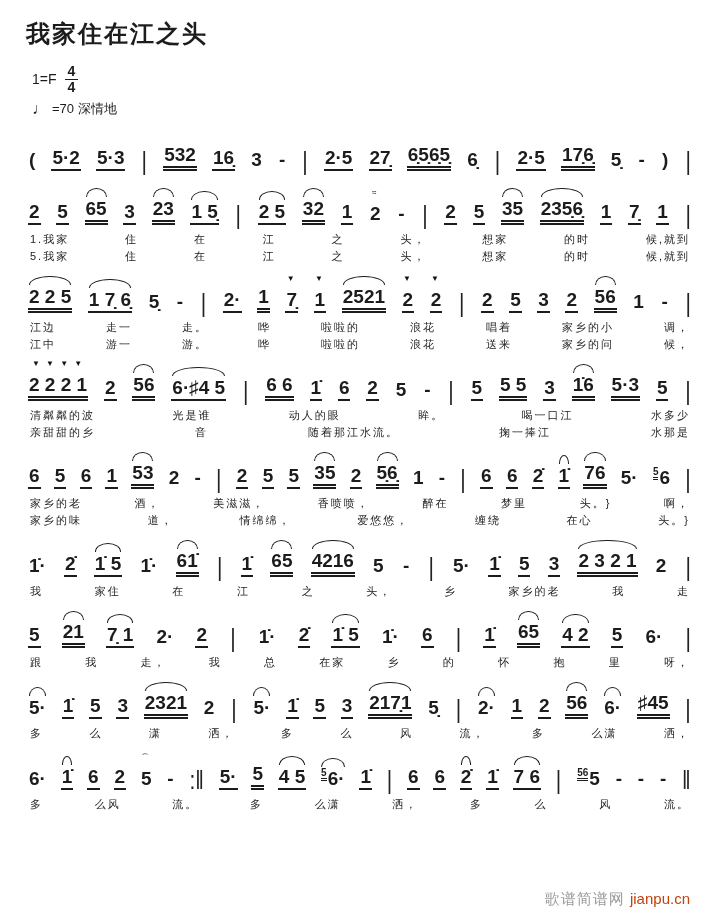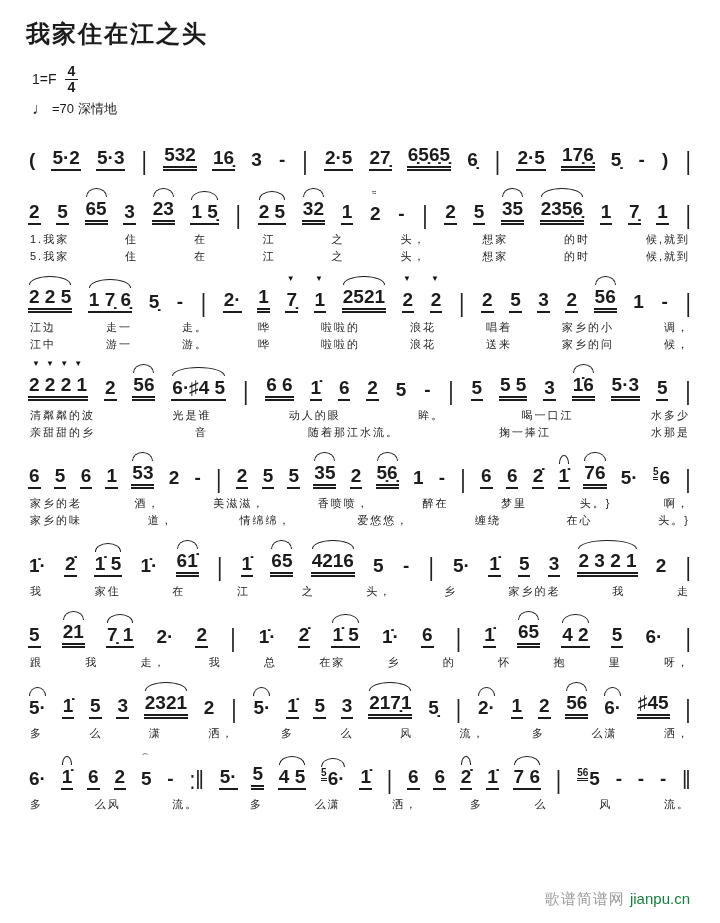--- a/index.html
+++ b/index.html
@@ -457,15 +457,15 @@
           <span class="cell">多</span>
           <span class="cell">么</span>
           <span class="cell">风</span>
           <span class="cell">流。</span>
         </div>
       </div>
     </div>
 
   <div class="watermark">
     <span>歌谱简谱网</span>
-    <span class="wm-domain" style="color: #15803d;">jianpu.cn</span>
+    <span class="wm-domain" style="color: #c2410c;">jianpu.cn</span>
   </div>
 </div>
 
 </body></html>

